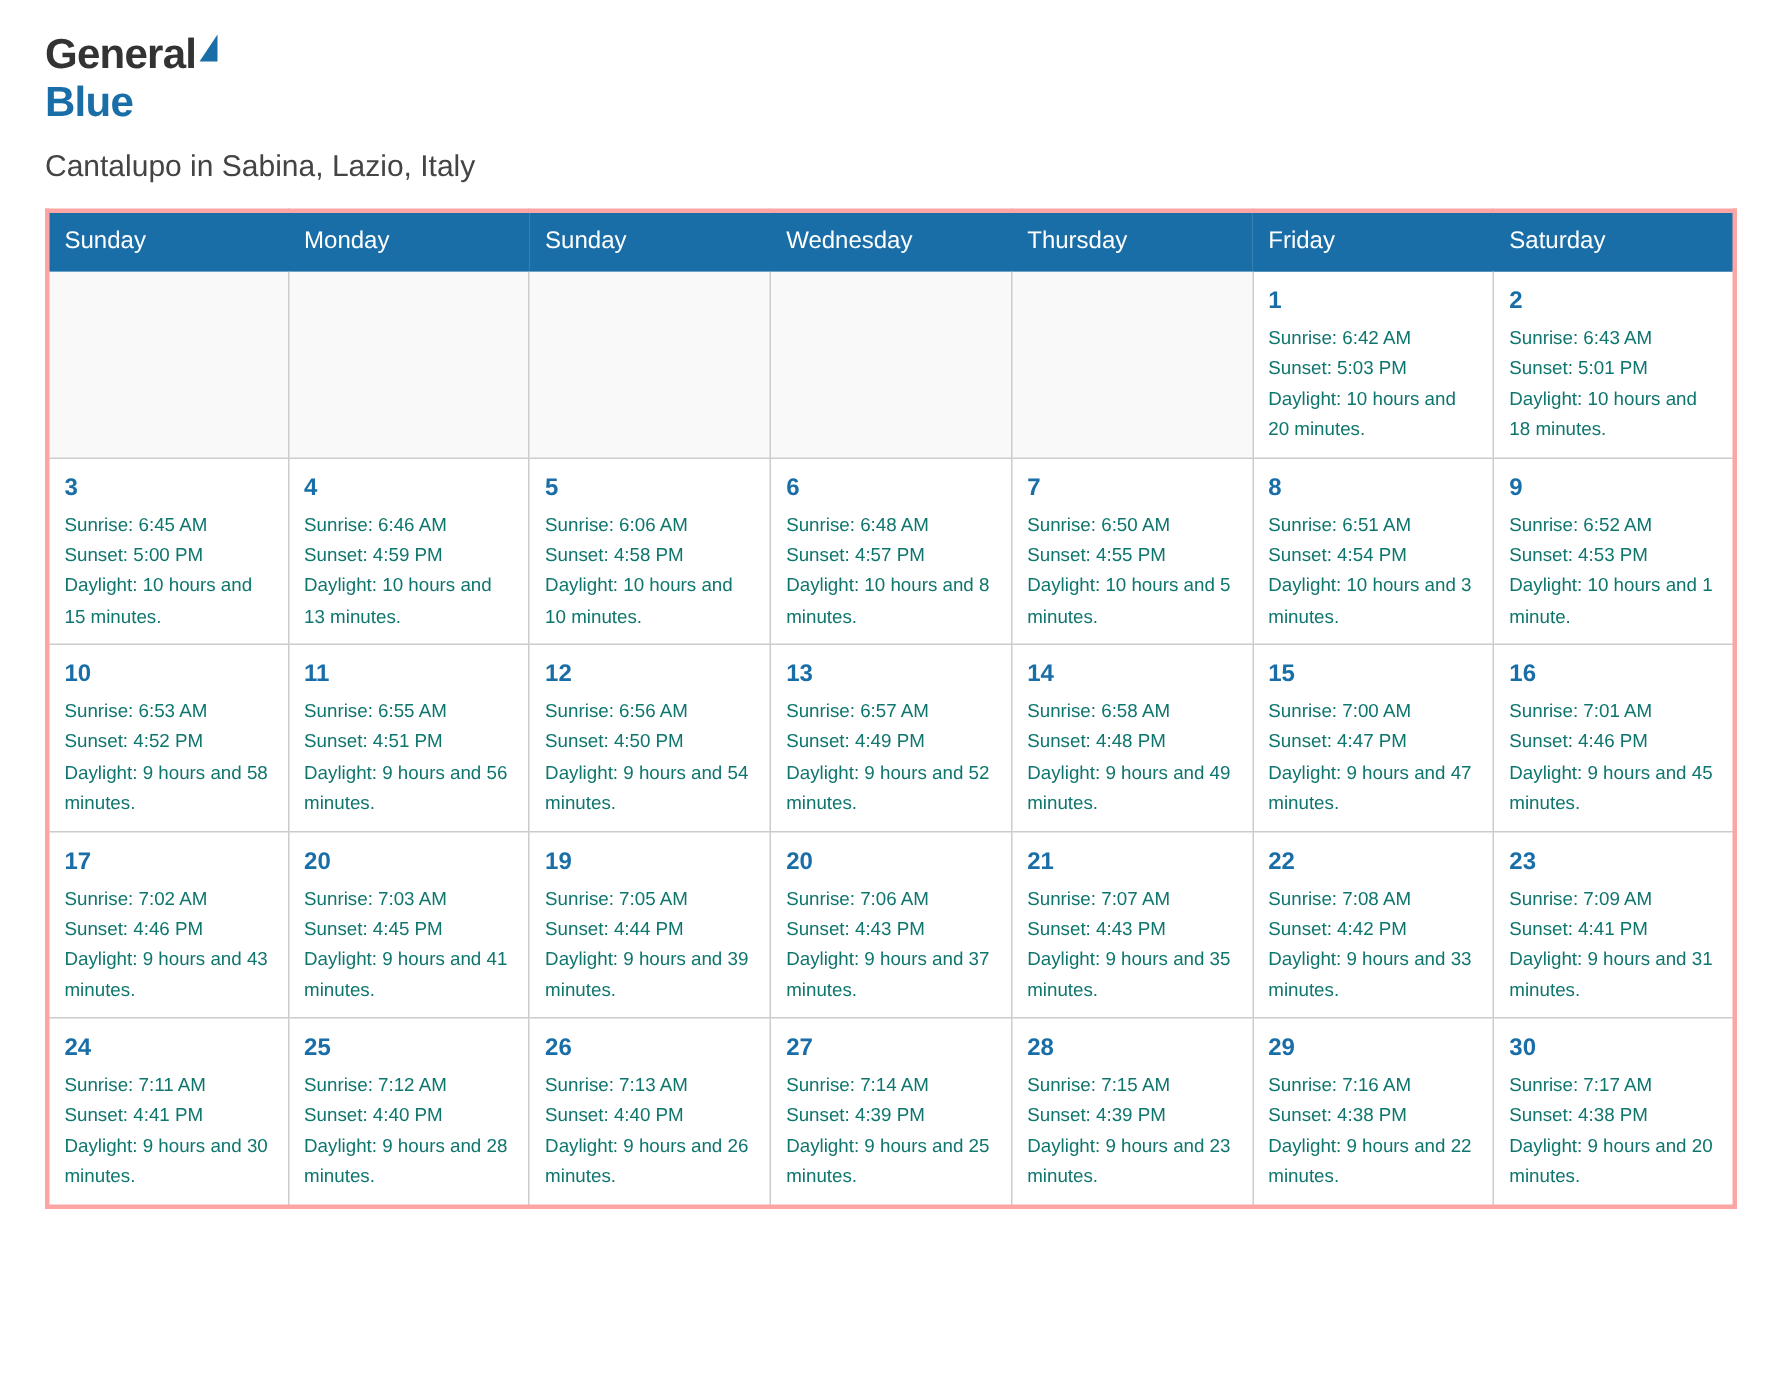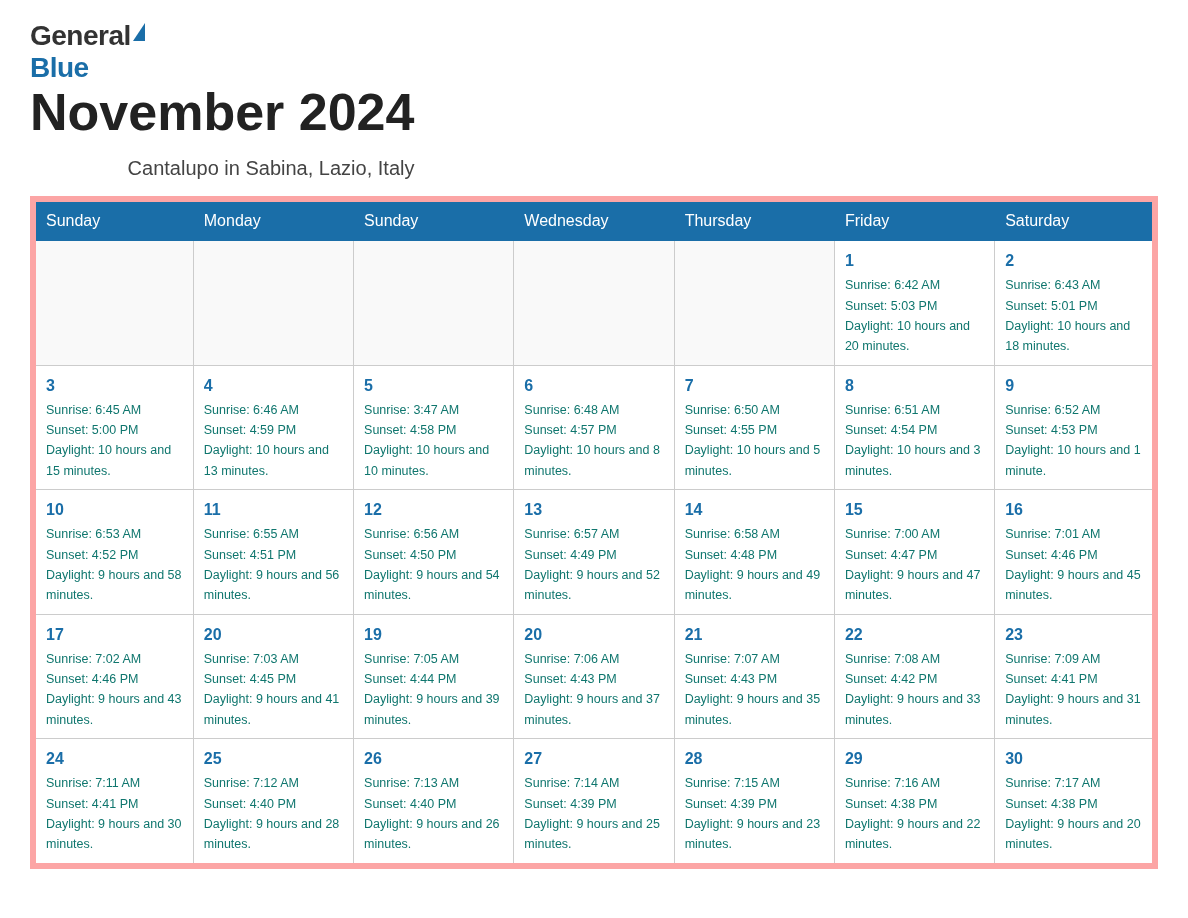--- a/index.html
+++ b/index.html
@@ -55,21 +55,21 @@
       line-height: 1.1;
     }
     .location {
       font-size: 20px;
       color: #444;
       margin-top: 16px;
     }
     .calendar {
       width: 100%;
       border-collapse: collapse;
-      border: 6px solid #fca5a5;
+      border: 3px solid #fca5a5;
     }
     .calendar th {
       background-color: #1a6ea8;
       color: #fff;
       font-size: 16px;
       font-weight: normal;
       padding: 10px 10px;
       text-align: left;
       border: 1px solid #1a6ea8;
     }
@@ -104,21 +104,20 @@
 
 <div class="header">
   <div class="logo">
     <div style="display:flex;align-items:center;">
       <span class="logo-general">General</span>
       <span class="logo-triangle"></span>
     </div>
     <span class="logo-blue">Blue</span>
   </div>
   <div class="title-block">
-    <div class="month-title">November 2024</div>
     <div class="location">Cantalupo in Sabina, Lazio, Italy</div>
   </div>
 </div>
 
 <table class="calendar">
   <thead>
     <tr>
       <th>Sunday</th>
       <th>Monday</th>
       <th>Sunday</th>
@@ -142,21 +141,21 @@
 Sunset: 5:01 PM
 Daylight: 10 hours and 18 minutes.</span></td>
       </tr>
       <tr>
         <td><span class="day-number">3</span><span class="day-info" style="white-space: pre-line;">Sunrise: 6:45 AM
 Sunset: 5:00 PM
 Daylight: 10 hours and 15 minutes.</span></td>
         <td><span class="day-number">4</span><span class="day-info" style="white-space: pre-line;">Sunrise: 6:46 AM
 Sunset: 4:59 PM
 Daylight: 10 hours and 13 minutes.</span></td>
-        <td><span class="day-number">5</span><span class="day-info" style="white-space: pre-line;">Sunrise: 3:47 AM
+        <td><span class="day-number">5</span><span class="day-info" style="white-space: pre-line;">Sunrise: 6:06 AM
 Sunset: 4:58 PM
 Daylight: 10 hours and 10 minutes.</span></td>
         <td><span class="day-number">6</span><span class="day-info" style="white-space: pre-line;">Sunrise: 6:48 AM
 Sunset: 4:57 PM
 Daylight: 10 hours and 8 minutes.</span></td>
         <td><span class="day-number">7</span><span class="day-info" style="white-space: pre-line;">Sunrise: 6:50 AM
 Sunset: 4:55 PM
 Daylight: 10 hours and 5 minutes.</span></td>
         <td><span class="day-number">8</span><span class="day-info" style="white-space: pre-line;">Sunrise: 6:51 AM
 Sunset: 4:54 PM

